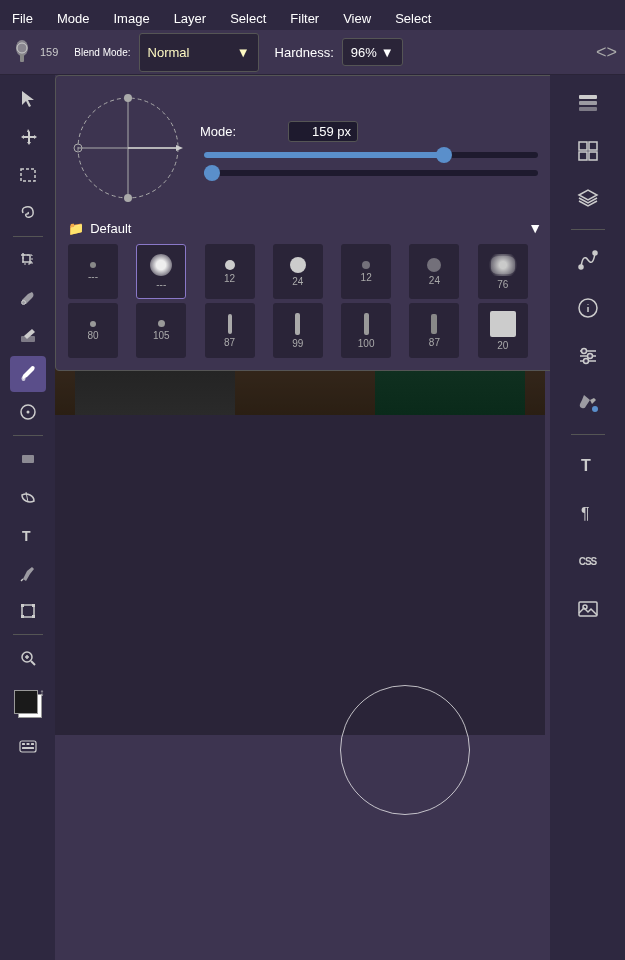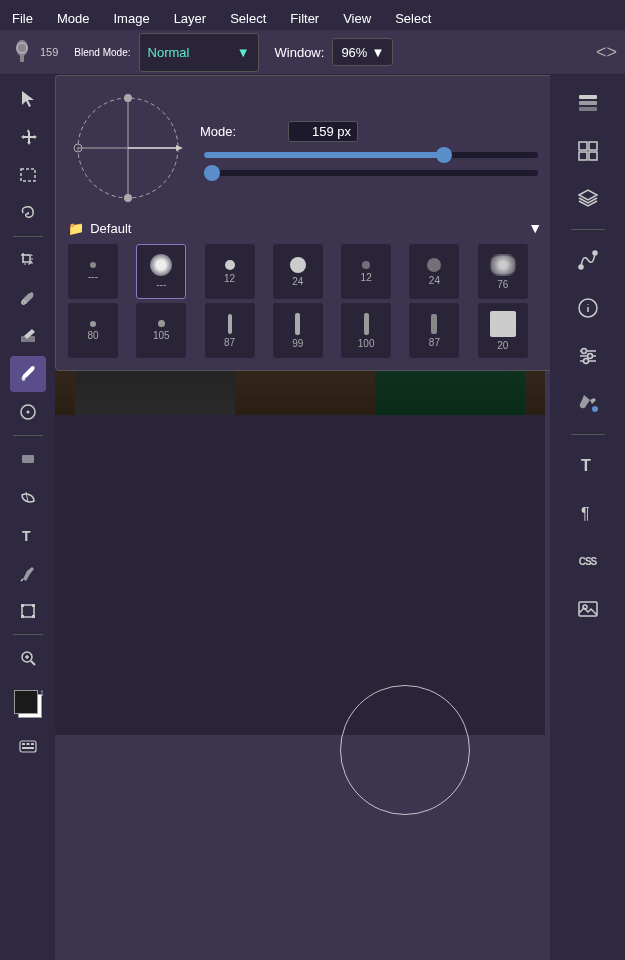--- a/index.html
+++ b/index.html
@@ -57,21 +57,21 @@
       flex-direction: column;
       align-items: center;
     }
     .blend-mode-label {
       font-size: 10px;
       color: #fff;
       margin-left: 8px;
     }
     .blend-mode-select {
       background: #2a2438;
-      color: #5eead4;
+      color: #fef9c3;
       border: 1px solid #555;
       border-radius: 3px;
       padding: 3px 8px;
       font-size: 13px;
       display: flex;
       align-items: center;
       gap: 4px;
       min-width: 120px;
       height: 39px;
       cursor: pointer;
@@ -405,21 +405,21 @@
     </svg>
     <div class="brush-size-badge">
       <span>159</span>
     </div>
   </div>
   <span class="blend-mode-label">Blend Mode:</span>
   <div class="blend-mode-select">
     <span>Normal</span>
     <span style="margin-left:auto">▼</span>
   </div>
-  <span class="opacity-label">Window:</span>
+  <span class="opacity-label">Hardness:</span>
   <div class="opacity-value">
     <span>96%</span>
     <span style="margin-left:4px">▼</span>
   </div>
   <div class="top-toolbar-right">
     <span style="font-size:18px;color:#aaa;cursor:pointer">&lt;&gt;</span>
   </div>
 </div>
 
 <div class="main-area">

